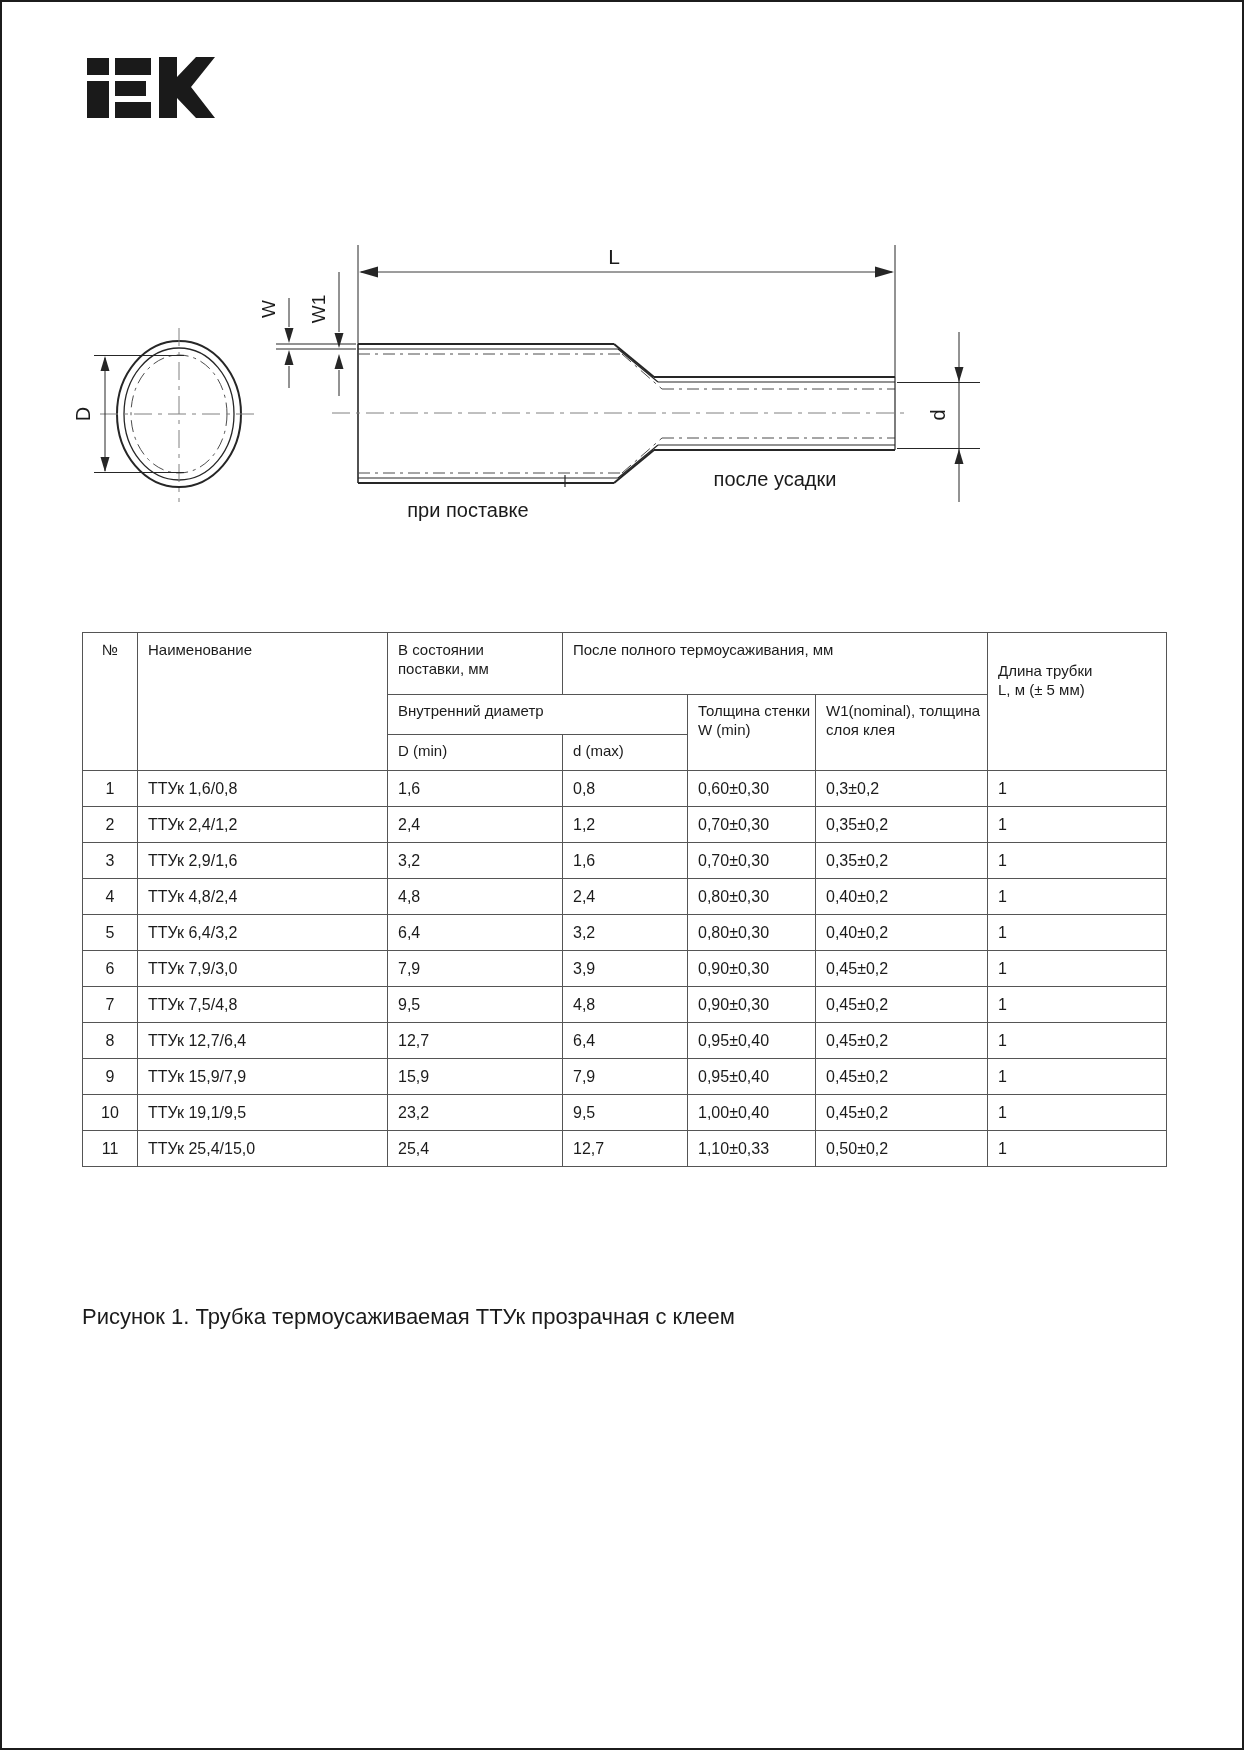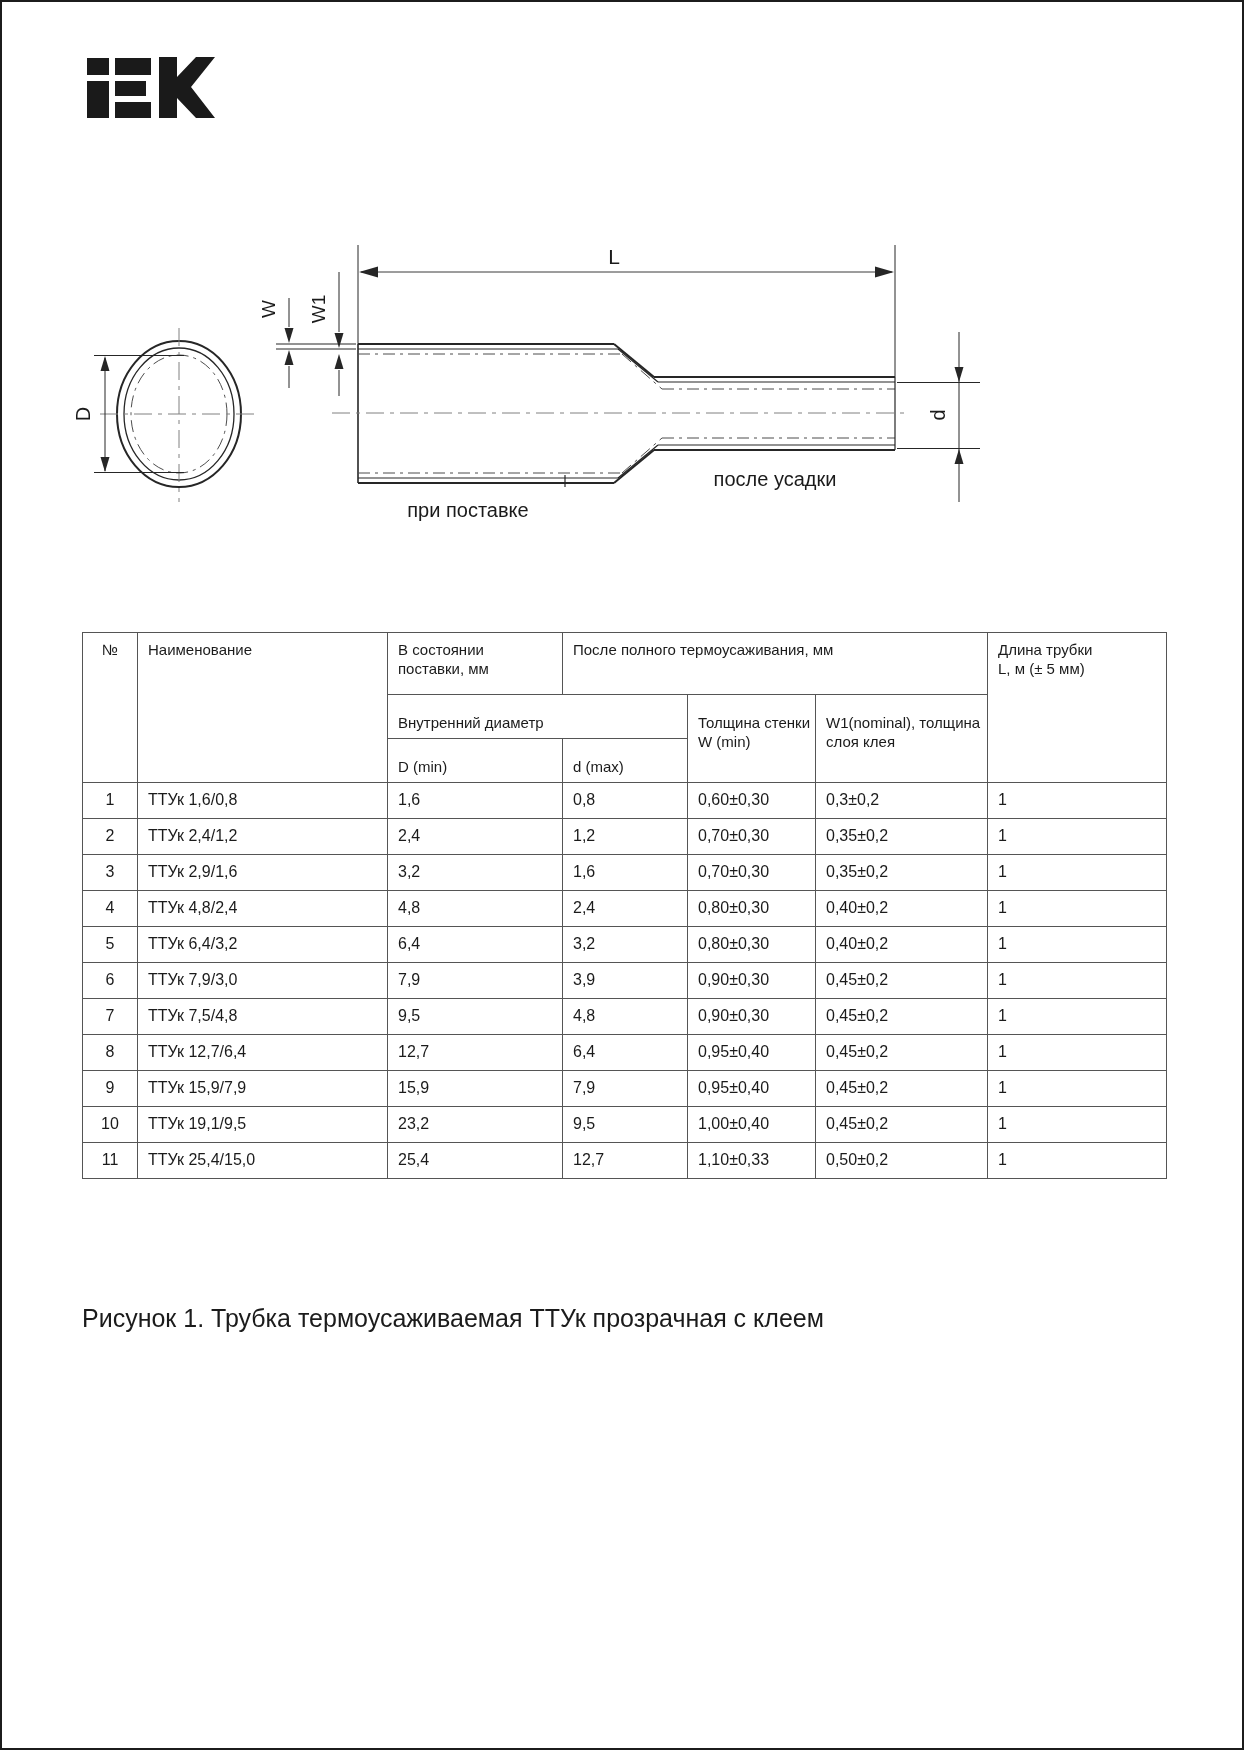--- a/index.html
+++ b/index.html
@@ -32,35 +32,35 @@
   }
   .spec-table th, .spec-table td {
     border: 1px solid #555555;
     font-weight: normal;
     text-align: left;
     padding: 5px 4px 5px 10px;
     line-height: 1.25;
     overflow: hidden;
   }
   .spec-table thead th { font-size: 15px; vertical-align: top; padding-top: 8px; }
-  .spec-table .hr2 th, .spec-table .hr3 th { vertical-align: top; padding-top: 19px; }
+  .spec-table .hr2 th, .spec-table .hr3 th { vertical-align: top; padding-top: 7px; }
   .spec-table tr.hr1 { height: 62px; }
   .spec-table tr.hr2 { height: 40px; }
   .spec-table tr.hr3 { height: 36px; }
   .spec-table tbody tr { height: 36px; }
   .spec-table tbody td { vertical-align: middle; padding-top: 2px; padding-bottom: 2px; }
   .spec-table .col-num { text-align: center; padding-left: 2px; padding-right: 2px; }
-  .narrow-100 { display: inline-block; width: 104px; }
+  .narrow-100 { display: inline-block; width: 104px; margin-top: 21px; }
   .narrow-120 { display: inline-block; width: 122px; }
 
   .figure-caption {
     position: absolute;
     left: 80px;
     top: 1302px;
-    font-size: 25px;
+    font-size: 22px;
     color: #1b1b1b;
   }
 </style>
 </head>
 <body>
 
 <div class="page">
 
   <span class="sr-only">IEK</span>
 

